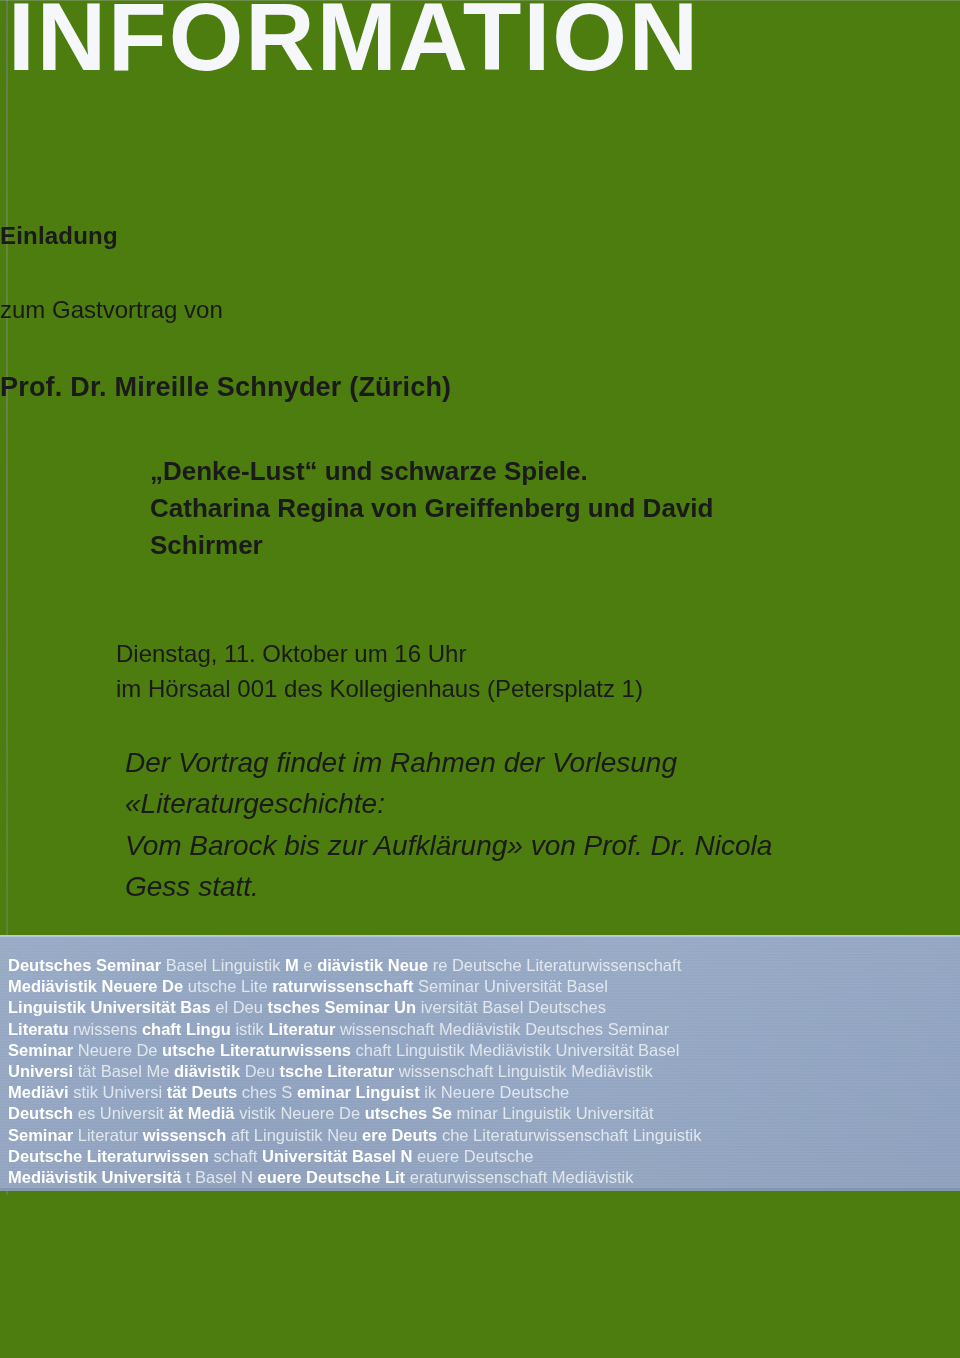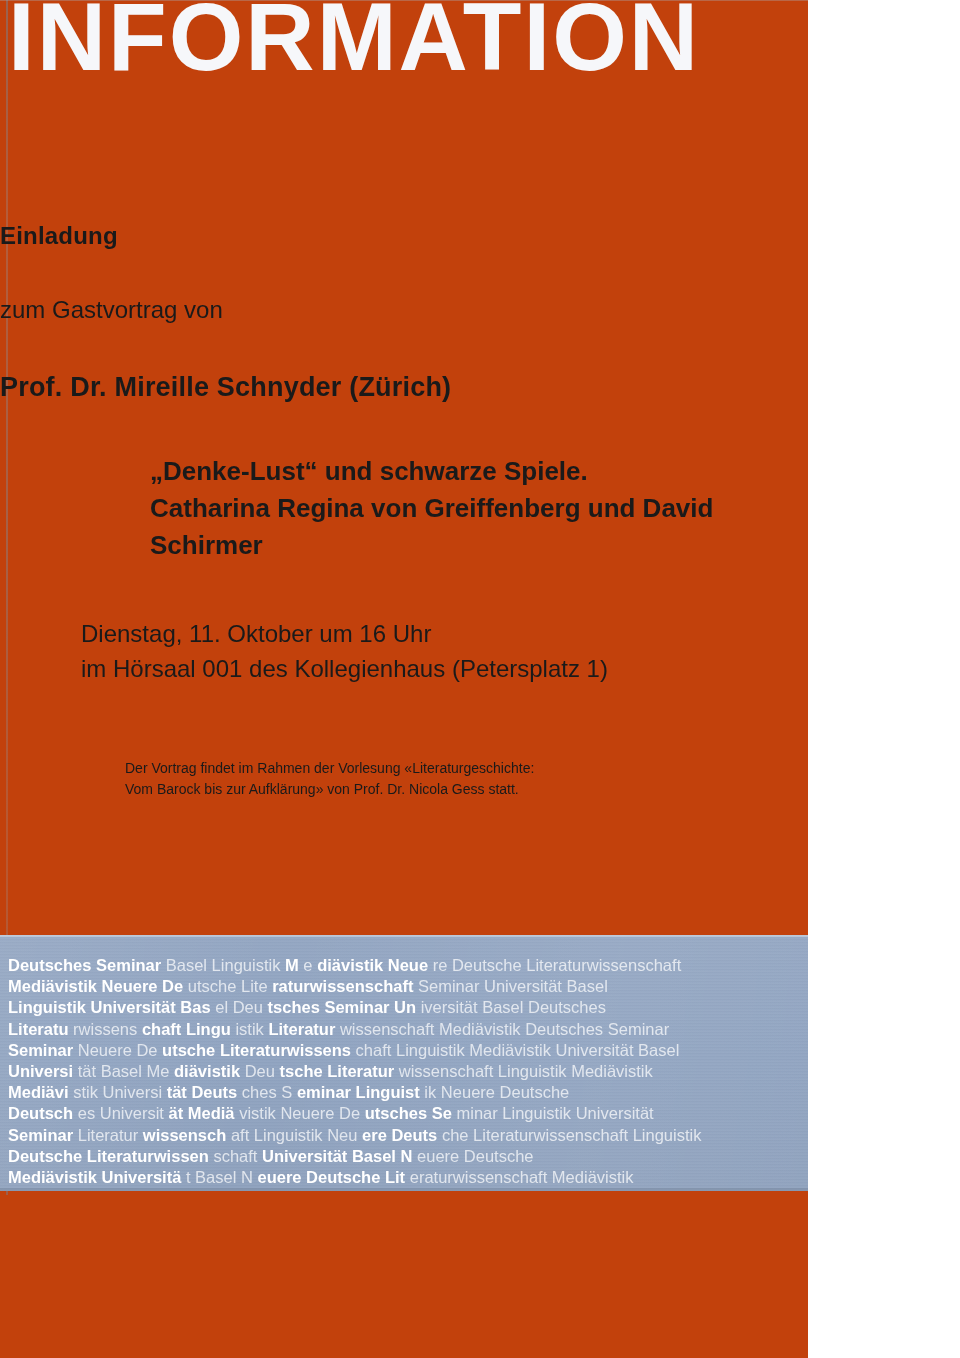--- a/index.html
+++ b/index.html
@@ -7,23 +7,23 @@
     padding: 0;
     background: #ffffff;
   }
   body {
     font-family: "Liberation Sans", sans-serif;
     -webkit-font-smoothing: antialiased;
   }
 
   .page {
     position: relative;
-    width: 808px;
+    width: 960px;
     height: 1358px;
-    background: #c2410c;
+    background: #4d7c0f;
     overflow: hidden;
   }
 
   
   .watermark {
     position: absolute;
     top: -18px;
     left: 8px;
     width: 952px;
     height: 110px;
@@ -94,33 +94,34 @@
 
   .talk-title {
     margin-top: 50px;
     font-size: 26px;
     font-weight: bold;
     line-height: 1.42;
     padding: 0 150px;
   }
 
   .event-when {
-    margin-top: 52px;
+    margin-top: 72px;
     font-size: 24px;
     font-weight: normal;
     line-height: 1.46;
-    padding: 0 81px;
+    padding: 0 116px;
   }
 
   .note {
-    margin-top: 72px;
-    font-size: 14px;
+    margin-top: 36px;
+    font-size: 28px;
     font-weight: normal;
     line-height: 1.48;
     padding: 0 125px;
+    font-style: italic;
   }
 
   
   .banner {
     position: absolute;
     left: 0;
     top: 935px;
     width: 960px;
     height: 256px;
     background:

